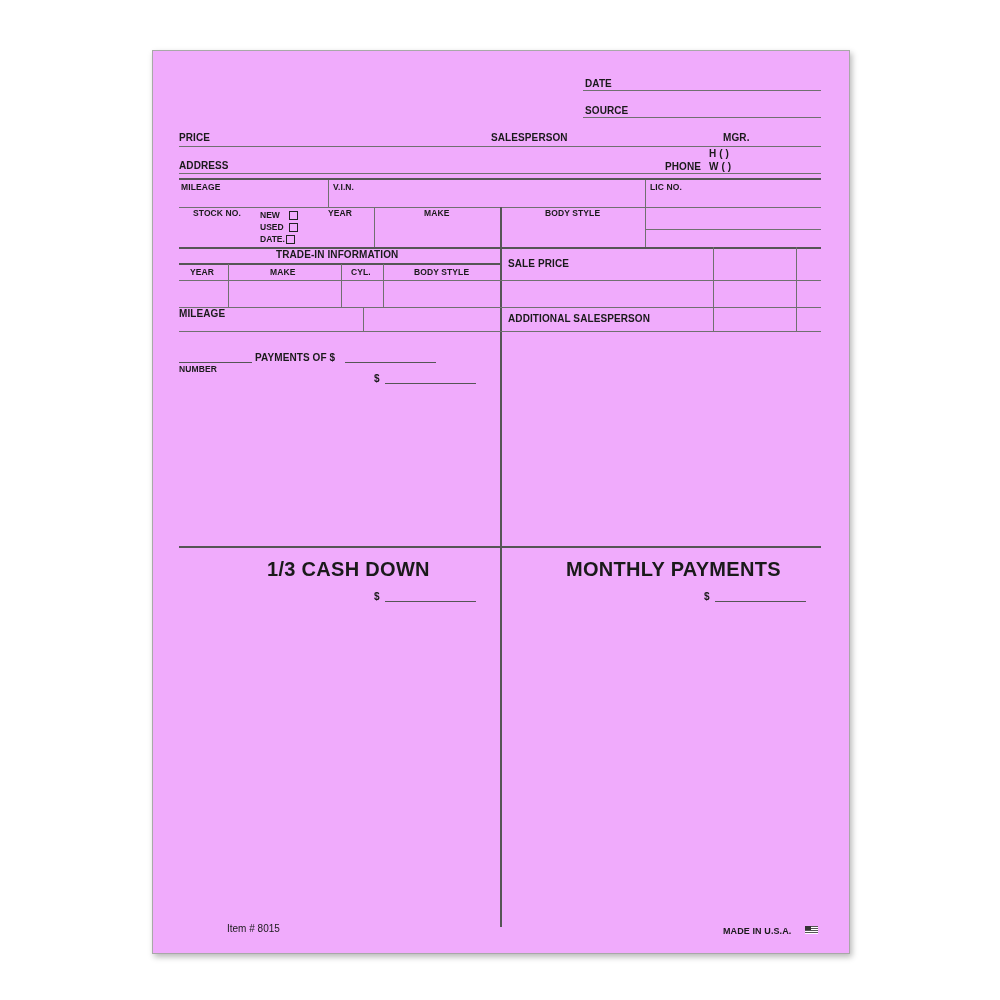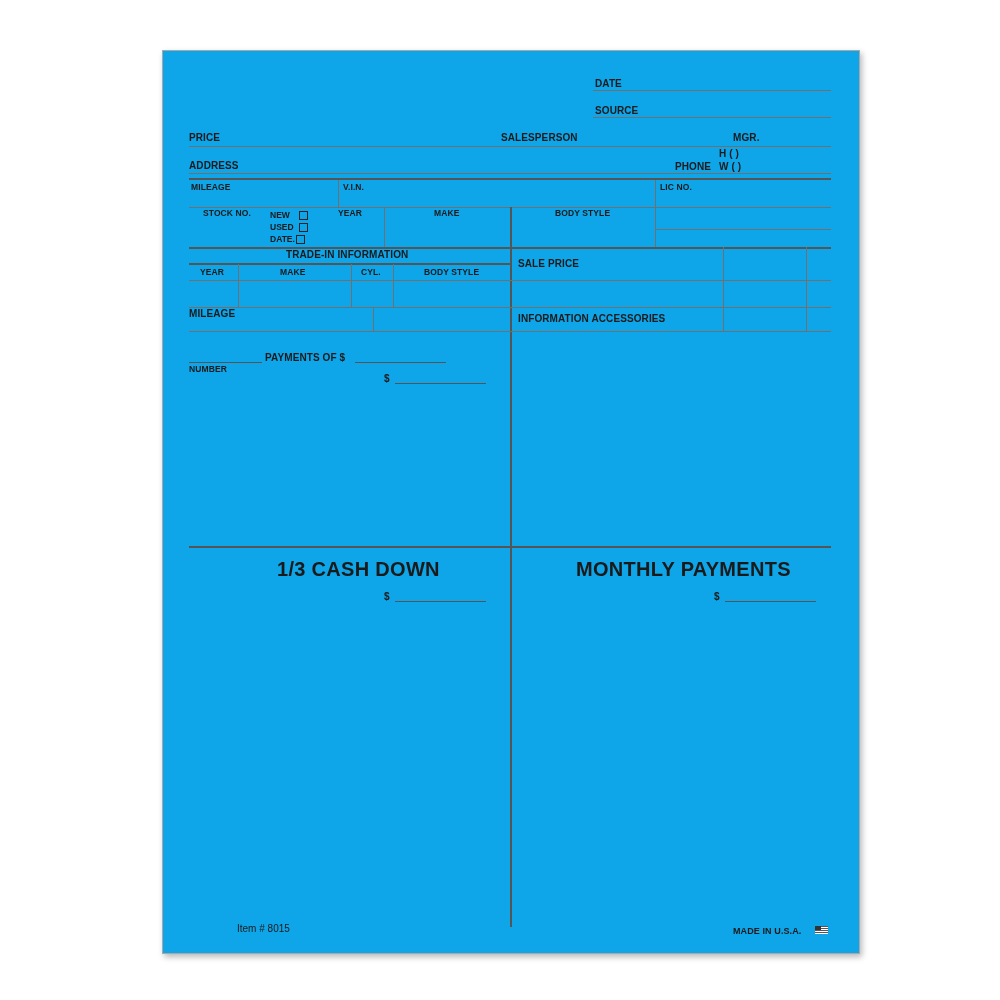--- a/index.html
+++ b/index.html
@@ -1,19 +1,19 @@
 <!DOCTYPE html>
 <html><head>
 <meta charset="utf-8">
 <style>
   html, body { margin:0; padding:0; }
   body { width:1000px; height:1000px; background:#ffffff; position:relative; overflow:hidden;
          font-family:"Liberation Sans", sans-serif; color:#1a1a1a; }
-  .page { position:absolute; left:152px; top:50px; width:696px; height:902px; background:#0ea5e9;
-          border:1px solid #a8a8a8; box-shadow:2px 3px 6px rgba(0,0,0,0.28);margin-left:10px; }
+  .page { position:absolute; left:152px; top:50px; width:696px; height:902px; background:#f0abfc;
+          border:1px solid #a8a8a8; box-shadow:2px 3px 6px rgba(0,0,0,0.28); }
   .abs { position:absolute; }
   .lbl { position:absolute; font-weight:bold; font-size:10px; white-space:nowrap; letter-spacing:0.1px; }
   .sm { font-size:8.5px; }
   .hl { position:absolute; height:0; border-top:1px solid #707070; }
   .hl.thick { border-top:2px solid #555; }
   .vl { position:absolute; width:0; border-left:1px solid #707070; }
   .vl.thick { border-left:2px solid #555; }
   .big { position:absolute; font-weight:bold; font-size:20px; white-space:nowrap; letter-spacing:0.3px; }
   .chk { display:inline-block; width:7px; height:7px; border:1px solid #222; vertical-align:middle; margin-left:3px; }
   .uline { position:absolute; height:0; border-top:1px solid #555; }
@@ -77,21 +77,21 @@
   <div class="hl" style="left:26px;top:256px;width:321px;"></div>
   <span class="lbl" style="left:26px;top:257px;">MILEAGE</span>
   <div class="vl" style="left:210px;top:256px;height:24px;"></div>
   <div class="hl" style="left:26px;top:280px;width:321px;"></div>
 
   <span class="lbl" style="left:355px;top:207px;">SALE PRICE</span>
   <div class="vl" style="left:560px;top:196px;height:84px;"></div>
   <div class="vl" style="left:643px;top:196px;height:84px;"></div>
   <div class="hl" style="left:347px;top:229px;width:321px;"></div>
   <div class="hl" style="left:347px;top:256px;width:321px;"></div>
-  <span class="lbl" style="left:355px;top:262px;">INFORMATION ACCESSORIES</span>
+  <span class="lbl" style="left:355px;top:262px;">ADDITIONAL SALESPERSON</span>
   <div class="hl" style="left:347px;top:280px;width:321px;"></div>
 
   <div class="uline" style="left:26px;top:311px;width:73px;"></div>
   <span class="lbl" style="left:102px;top:301px;">PAYMENTS OF $</span>
   <div class="uline" style="left:192px;top:311px;width:91px;"></div>
   <span class="lbl sm" style="left:26px;top:313px;">NUMBER</span>
   <span class="lbl" style="left:221px;top:322px;">$</span>
   <div class="uline" style="left:232px;top:332px;width:91px;"></div>
 
   <div class="hl thick" style="left:26px;top:495px;width:642px;"></div>

